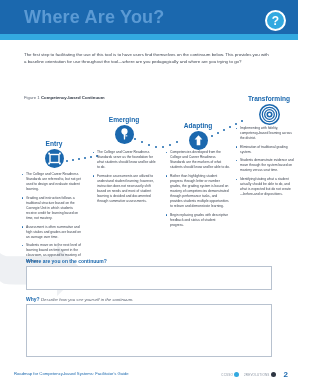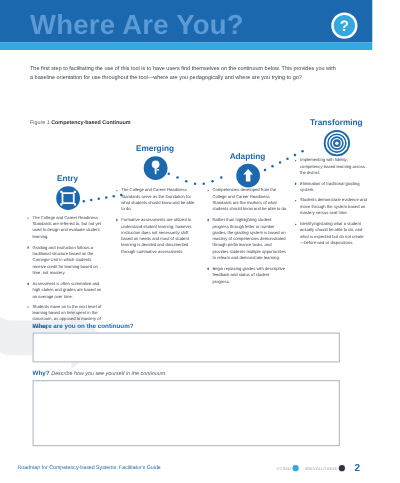--- a/index.html
+++ b/index.html
@@ -16,21 +16,21 @@
   .header{
     position:absolute;left:0;top:0;width:298px;height:34px;
     background:#1b68ae;
   }
   .header-rule{
     position:absolute;left:0;top:34px;width:298px;height:6px;
     background:#33a9e0;
   }
   .header-title{
     position:absolute;left:24px;top:7px;
-    font-size:22px;font-weight:bold;letter-spacing:.2px;
+    font-size:18px;font-weight:bold;letter-spacing:.2px;
     color:#5b9ad4;
     white-space:nowrap;
     text-align:center;
   }
   .help-badge{
     position:absolute;right:12px;top:10px;
     width:21px;height:21px;border-radius:50%;
     background:#33a9e0;
     border:2px solid #ffffff;
     color:#fff;font-size:12px;font-weight:bold;

